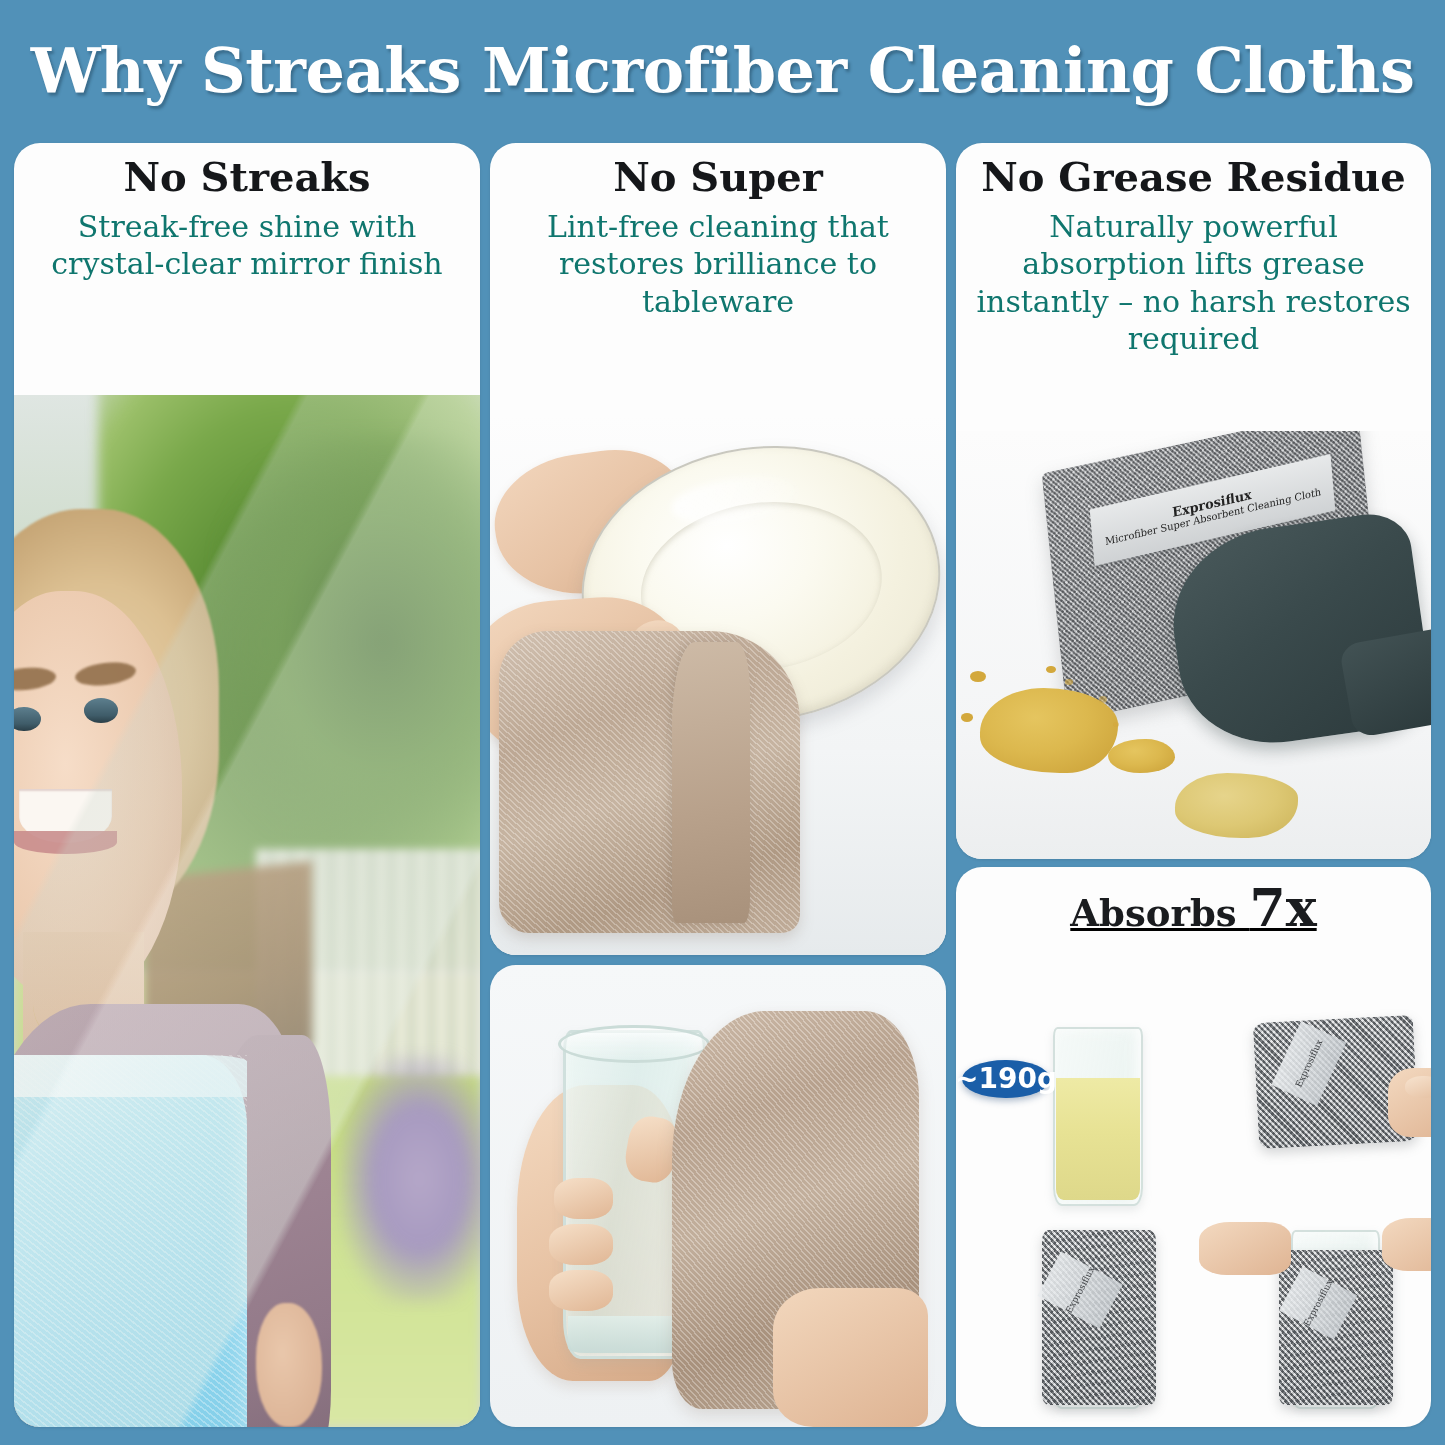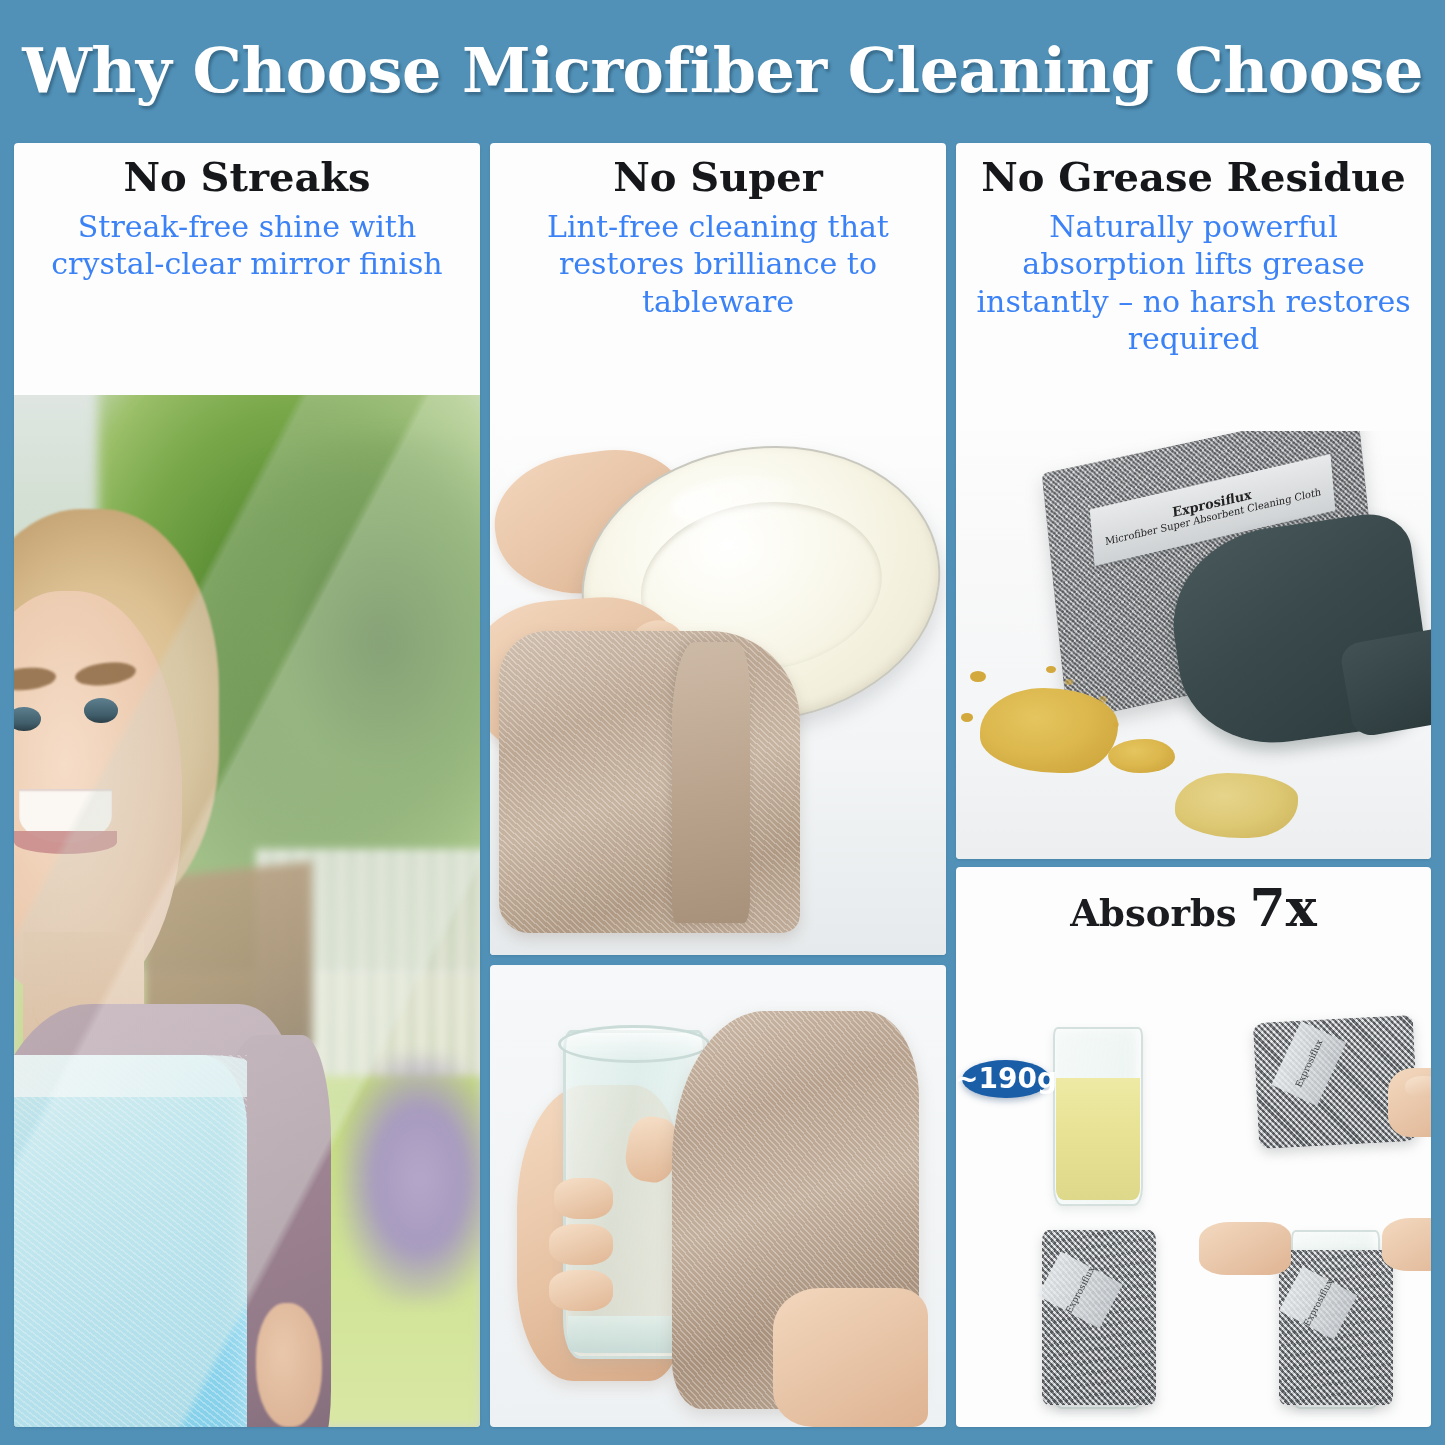--- a/index.html
+++ b/index.html
@@ -21,42 +21,42 @@
     letter-spacing:-0.5px;
     color:#ffffff;
     text-shadow:2px 3px 3px rgba(20,50,70,0.40);
     white-space:nowrap;
   }
 
   
   .card{
     position:absolute;
     background:#fdfdfd;
-    border-radius:4px;
+    border-radius:26px;
     overflow:hidden;
     box-shadow:0 1px 3px rgba(0,0,0,0.10);
   }
   .card-head{
     padding:12px 14px 6px 14px;
     text-align:center;
   }
   .card-title{
     font-family:"DejaVu Serif", serif;
     font-weight:bold;
     font-size:40px;
     color:#15171a;
     line-height:1.12;
     margin:0 0 8px 0;
     white-space:nowrap;
   }
   .card-sub{
     font-family:"DejaVu Serif", serif;
     font-weight:normal;
     font-size:30px;
-    color:#3b82f6;
+    color:#0f766e;
     line-height:1.25;
     margin:0;
     text-align:center;
   }
   .photo{position:absolute;left:0;right:0;bottom:0;overflow:hidden;}
 
   
   #card-streaks{left:14px;top:143px;width:466px;height:1284px;}
   #ph-woman{top:252px;background:#cfd8cf;}
   .scene{position:absolute;inset:0;}
@@ -218,21 +218,21 @@
   .gr1{left:5%;top:60%;width:29%;height:20%;
      border-radius:48% 56% 38% 60% / 54% 44% 58% 44%;}
   .gr2{left:32%;top:72%;width:14%;height:8%;
      border-radius:56% 44% 52% 48% / 50% 54% 46% 50%;}
   .gr3{left:46%;top:80%;width:26%;height:15%;
      background:radial-gradient(ellipse at 40% 35%,#e6d48b 0%,#ddc874 50%,#cbb257 100%);
      border-radius:44% 60% 42% 56% / 56% 40% 60% 44%;}
   .gdot{position:absolute;border-radius:50%;background:#d3a83c;}
 
   
-  #card-absorb{left:956px;top:867px;width:475px;height:560px;}
+  #card-absorb{left:956px;top:867px;width:475px;height:560px;text-decoration:underline;}
   .absorb-head{padding:14px 10px 4px 10px;text-align:center;}
   .absorb-line1{font-family:"DejaVu Serif", serif;font-weight:bold;font-size:37px;color:#1a1c1f;line-height:1.05;white-space:nowrap;}
   .absorb-line1 .big{font-size:52px;}
   .absorb-line2{font-family:"DejaVu Serif", serif;font-weight:bold;font-size:37px;color:#1a1c1f;line-height:1.1;white-space:nowrap;margin-top:2px;}
   .grid4{position:absolute;left:0;right:0;top:148px;bottom:6px;}
   .cell{position:absolute;width:50%;height:50%;padding-left:48px;}
   .c-tl{left:0;top:0;} .c-tr{left:50%;top:0;} .c-bl{left:0;top:50%;} .c-br{left:50%;top:50%;}
   .tube{position:absolute;left:34%;top:6%;width:30%;height:86%;
      background:linear-gradient(100deg,rgba(242,248,246,.75),rgba(222,236,232,.65));
      border:2px solid rgba(208,222,218,.9);border-radius:5% 5% 10% 10%;
@@ -258,21 +258,21 @@
      background:#1a5ea8;border-radius:50%;
      display:flex;align-items:center;justify-content:center;
      color:#ffffff;font-family:"DejaVu Sans", sans-serif;font-weight:bold;font-size:28px;
      box-shadow:0 3px 7px rgba(20,60,110,.35);}
 </style>
 </head>
 <body>
 
 <div class="stage">
 
-  <div class="title">Why Choose Microfiber Cleaning Choose</div>
+  <div class="title">Why Streaks Microfiber Cleaning Cloths</div>
 
   <div class="card" id="card-streaks">
     <div class="card-head">
       <div class="card-title">No Streaks</div>
       <div class="card-sub">Streak-free shine with crystal-clear mirror finish</div>
     </div>
     <div class="photo" id="ph-woman">
       <div class="scene">
         <div class="bg-sky"></div>
         <div class="bg-tree"></div>

